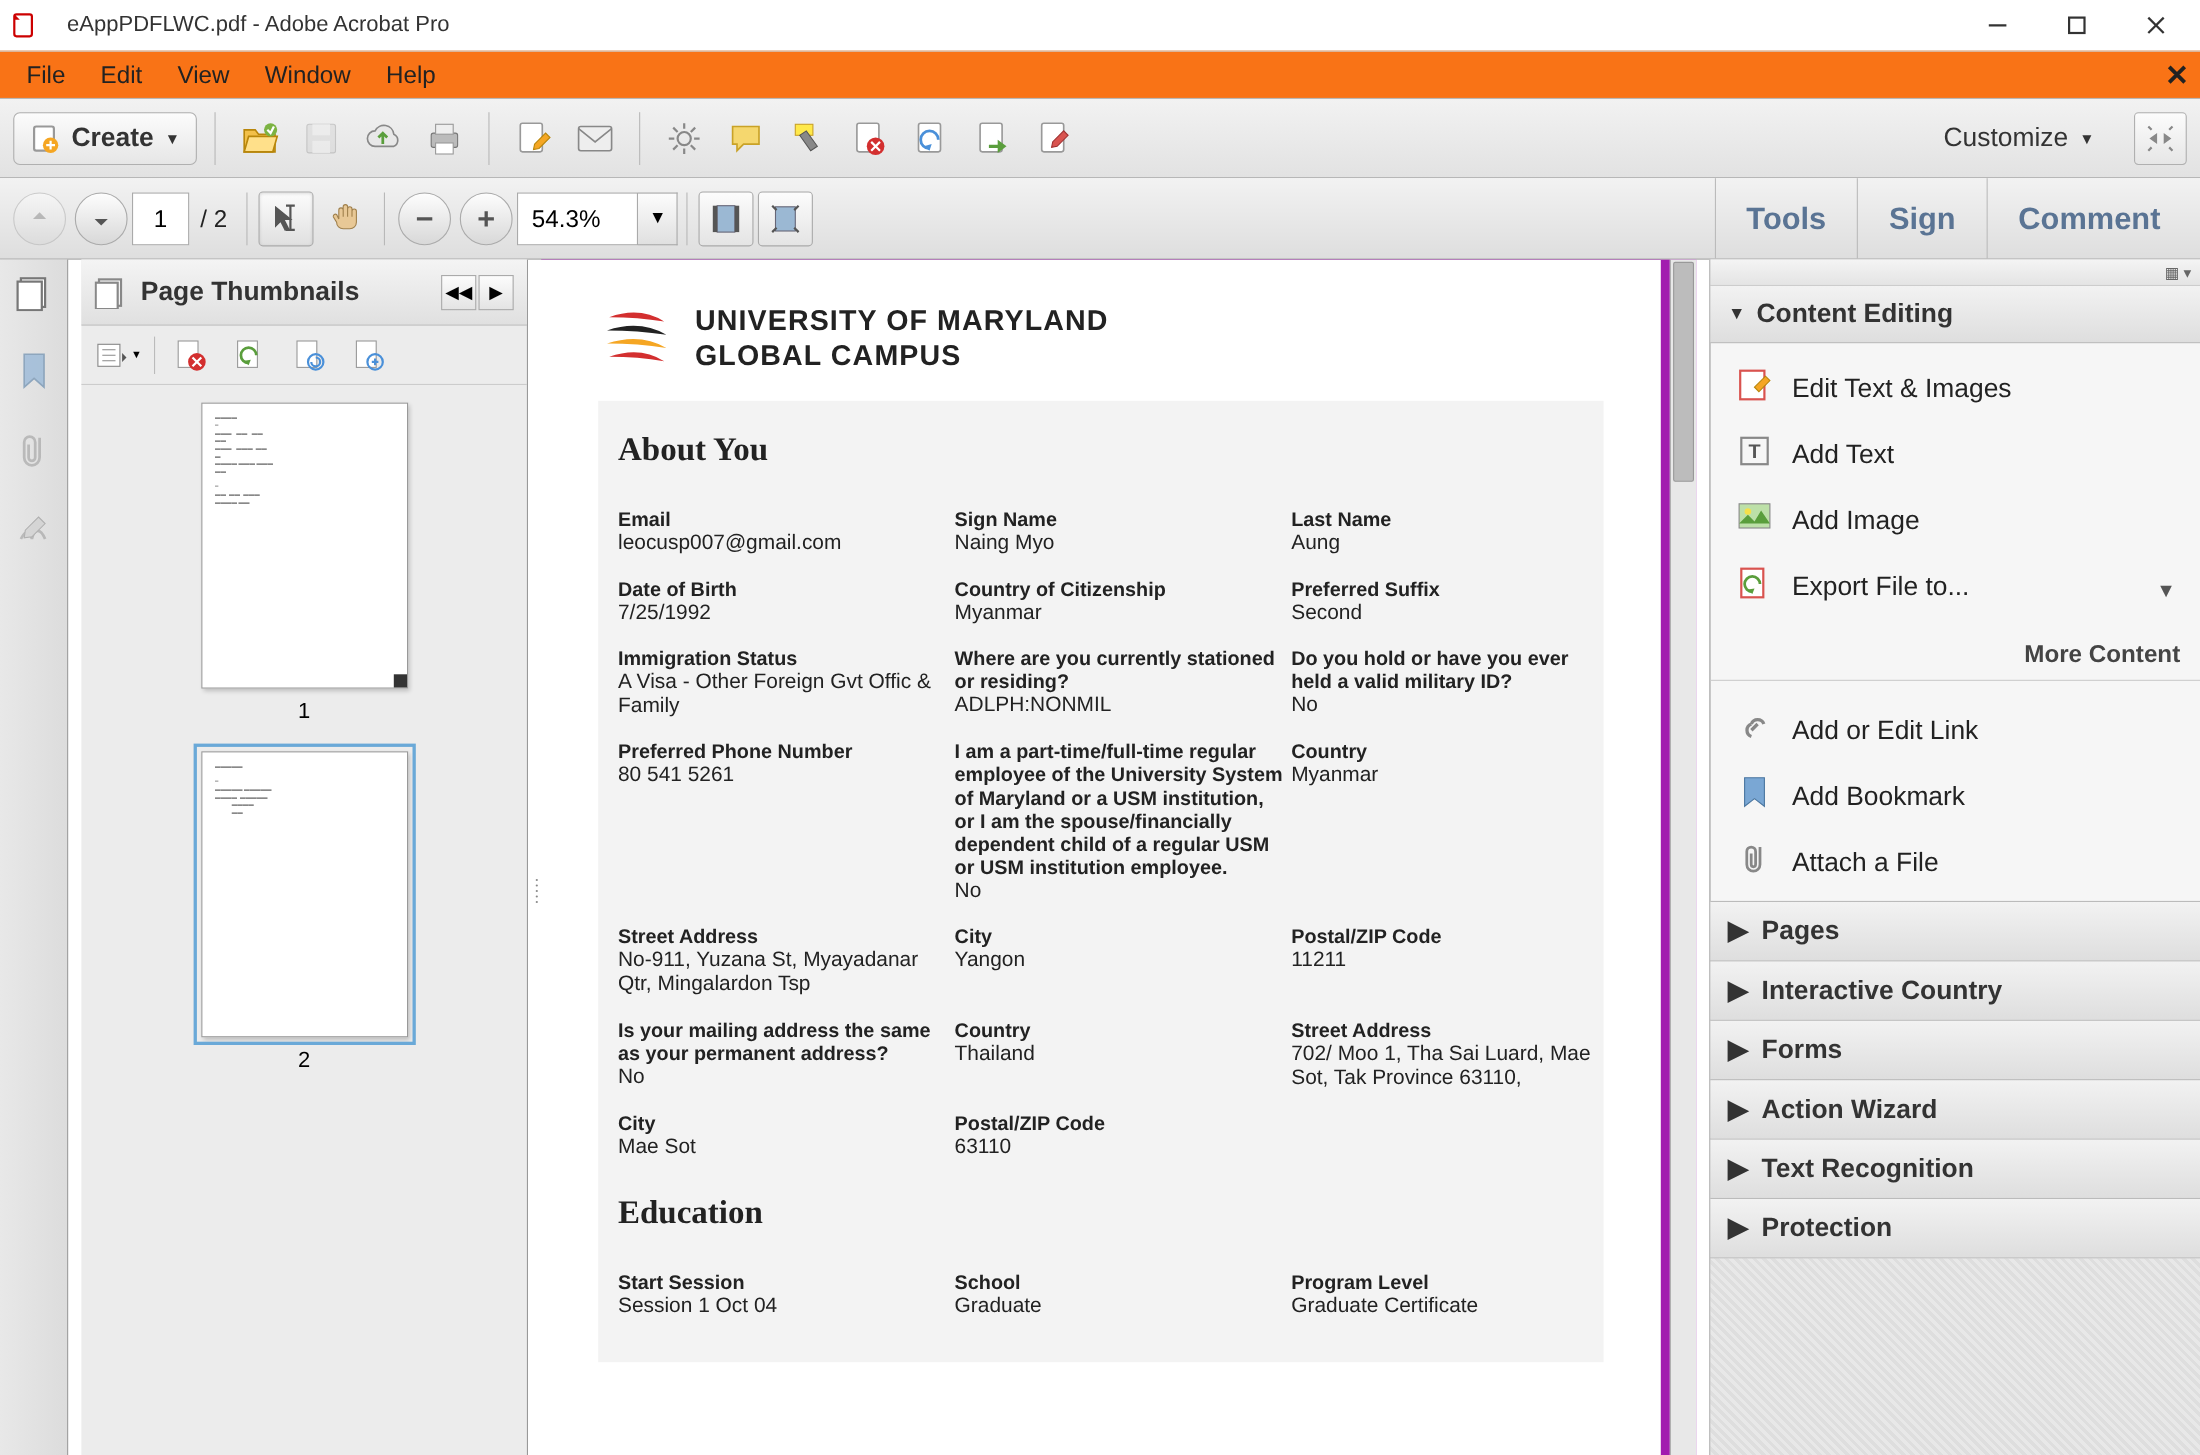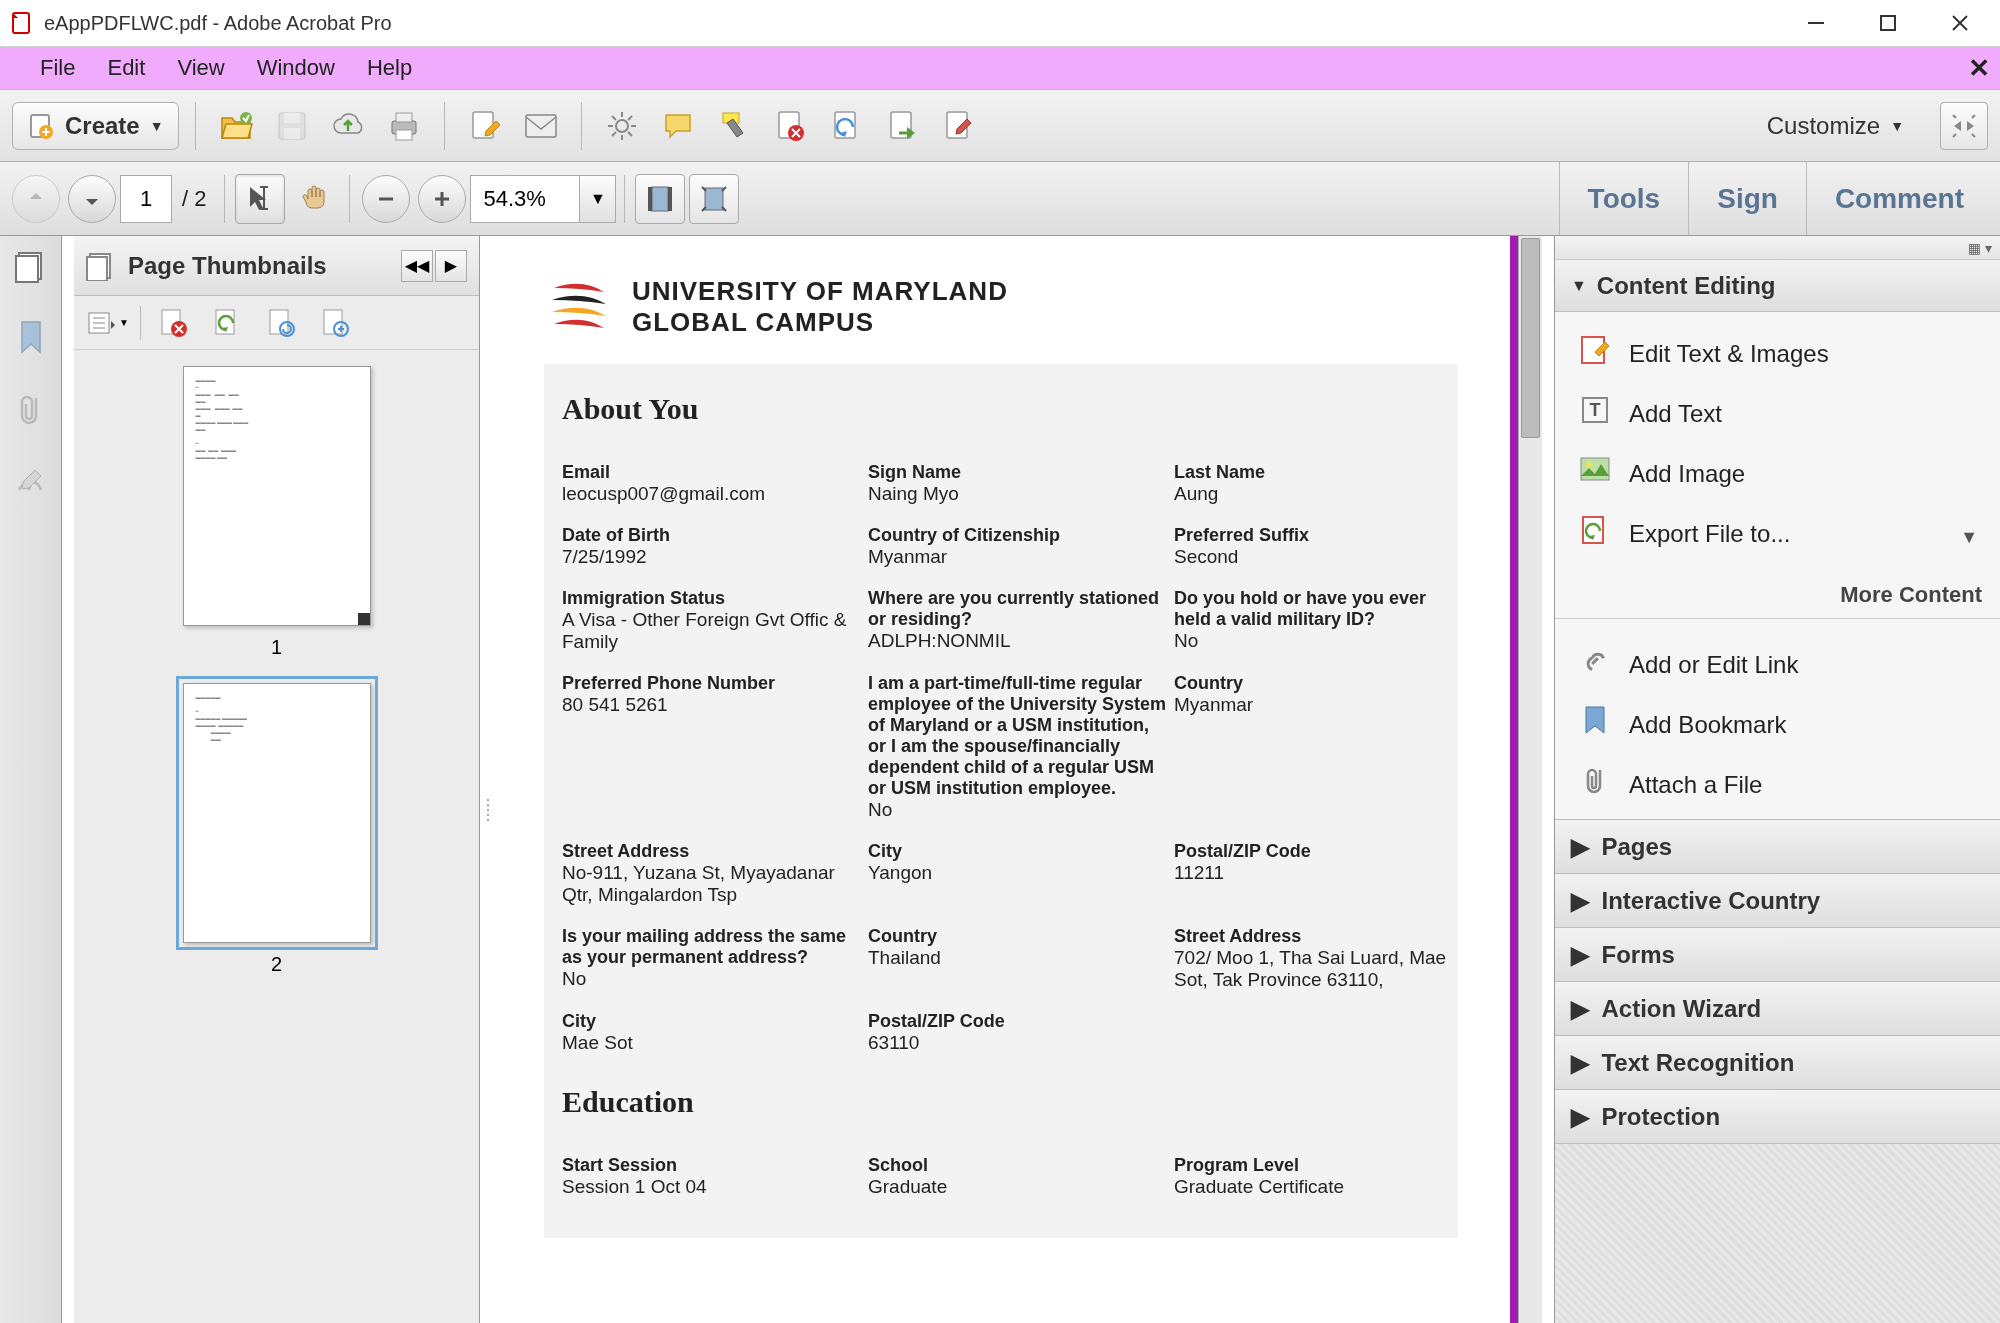--- a/index.html
+++ b/index.html
@@ -1,27 +1,27 @@
 <!DOCTYPE html>
 <html><head>
 <meta charset="utf-8">
 <style>
 * { margin:0; padding:0; box-sizing:border-box; font-family:"Segoe UI", Arial, sans-serif; }
 body { background:#fff; overflow:hidden; width:2000px; height:1323px; }
 
 
 .title-bar { height:46px; display:flex; align-items:center; justify-content:space-between; padding:0 4px 0 10px; background:#fff; }
-.title-left { display:flex; align-items:center; gap:10px; }
+.title-left { display:flex; align-items:flex-start; gap:27px; }
 .title-text { font-size:20px; color:#333; }
 .win-controls { display:flex; }
 .win-btn { width:72px; height:46px; display:flex; align-items:center; justify-content:center; font-size:22px; color:#333; }
 .win-btn.close svg line { stroke:#333; stroke-width:2; }
 
 
-.menu-bar { height:44px; background:#f0abfc; border-top:1px solid #d0d0d0; border-bottom:1px solid #b8b8b8; display:flex; align-items:center; padding:0 24px; position:relative; }
+.menu-bar { height:44px; background:#f97316; border-top:1px solid #d0d0d0; border-bottom:1px solid #b8b8b8; display:flex; align-items:center; padding:0 8px; position:relative; }
 .menu-item { padding:6px 16px; font-size:22px; color:#222; }
 .menu-close { position:absolute; right:10px; font-size:26px; color:#222; font-weight:bold; }
 
 
 .toolbar1 { height:72px; background:linear-gradient(#f2f2f2,#e2e2e2); border-bottom:1px solid #b0b0b0; display:flex; align-items:center; padding:0 12px; gap:8px; }
 .tb-btn { width:48px; height:48px; display:flex; align-items:center; justify-content:center; border-radius:4px; }
 .tb-sep { width:1px; height:48px; background:#b8b8b8; margin:0 8px; }
 .create-btn { display:flex; align-items:center; gap:10px; height:48px; padding:0 14px; border:1px solid #b0b0b0; border-radius:6px; background:linear-gradient(#fcfcfc,#e6e6e6); font-size:24px; font-weight:600; color:#333; }
 .customize { margin-left:auto; display:flex; align-items:center; gap:10px; font-size:24px; color:#333; padding:0 16px; }
 .expand-btn { width:48px; height:48px; border:1px solid #b0b0b0; border-radius:4px; background:linear-gradient(#fcfcfc,#e6e6e6); margin-left:12px; display:flex; align-items:center; justify-content:center; }

